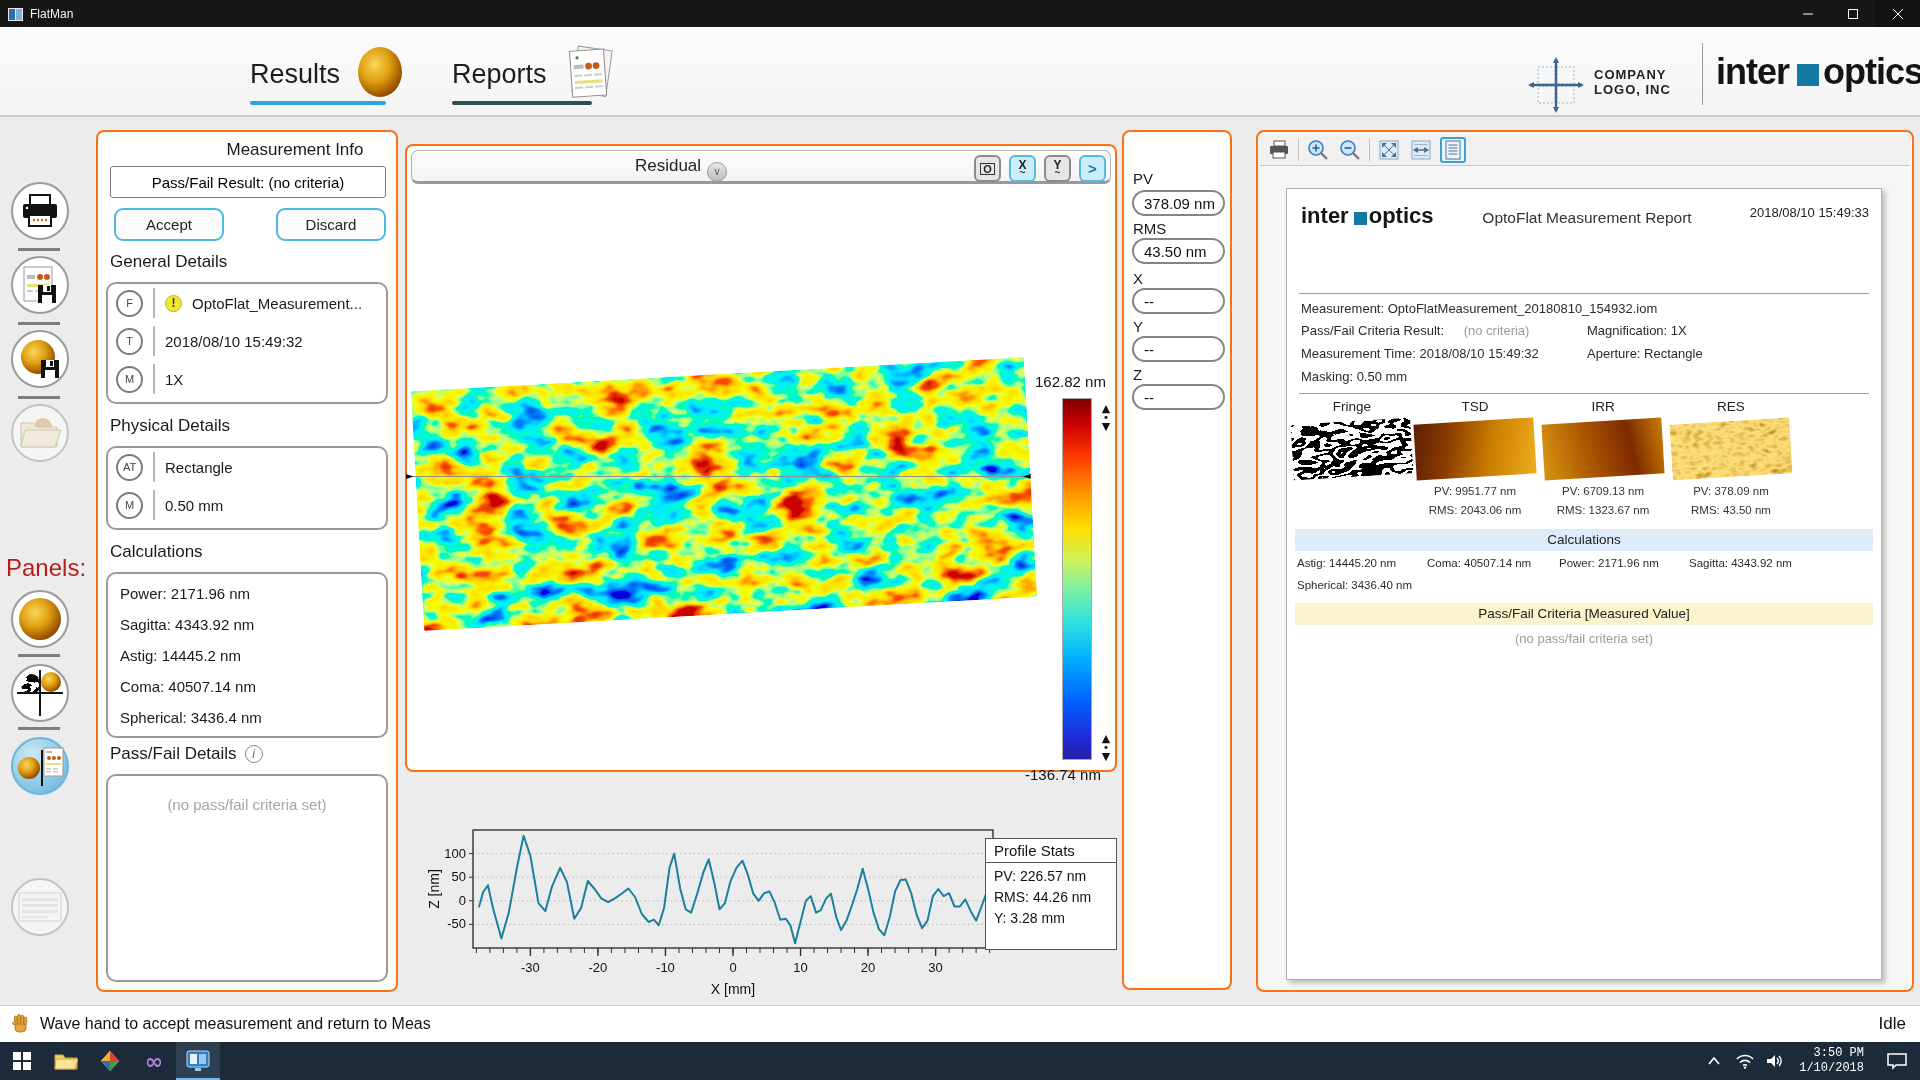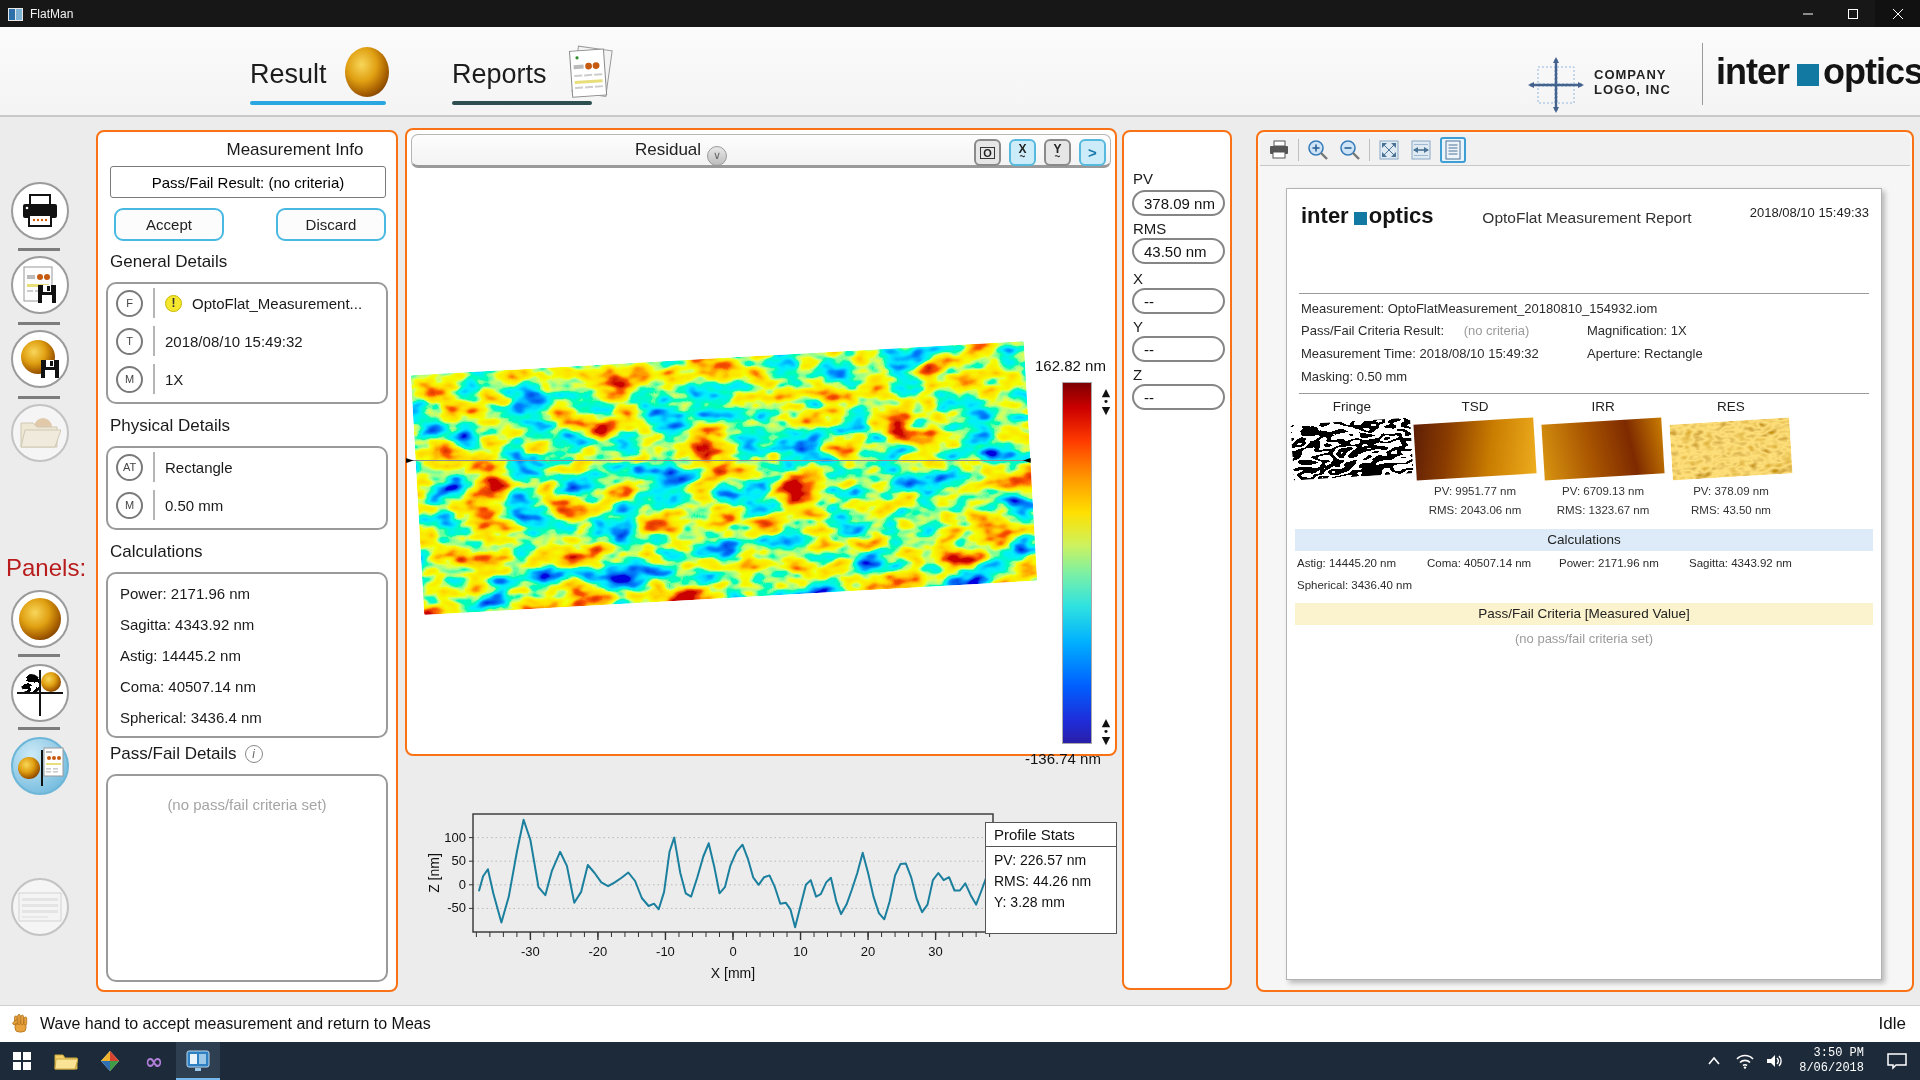--- a/index.html
+++ b/index.html
@@ -183,21 +183,21 @@
           <svg width="10" height="10">
             <line x1="0" y1="0" x2="10" y2="10" stroke="#fff"></line>
             <line x1="10" y1="0" x2="0" y2="10" stroke="#fff"></line>
           </svg>
         </div>
     </div>
   </div>
 
   <div class="nav">
     <div class="tab active" style="left:250px;">
-      <span class="tlabel">Result</span>
+      <span class="tlabel">Results</span>
       <span>
         <svg width="48" height="52">
             <ellipse cx="24" cy="26" rx="22" ry="25" fill="url(#goldSphere)"></ellipse>
           </svg>
       </span>
       <span class="underline" style="width:136px;"></span>
     </div>
     <div class="tab" style="left:452px;">
       <span class="tlabel">Reports</span>
       <span>
@@ -401,21 +401,21 @@
 
     <div class="sec-h" style="top:612px;">
       <span>Pass/Fail Details</span>
       <span class="info-i">i</span>
     </div>
     <div class="icard" style="top:642px;height:208px;">
       <div class="empty-gray">(no pass/fail criteria set)</div>
     </div>
   </div>
 
-  <div class="panel" style="left:405px;top:128px;width:712px;height:628px;">
+  <div class="panel" style="left:405px;top:144px;width:712px;height:628px;">
     <div class="vheader">
       <div class="vtitle">
         <span>Residual</span><span class="chev-circle glyph">∨</span>
       </div>
       <div class="vbtn" style="left:562px;">
           <span class="obox">O</span>
         </div>
       <div class="vbtn cy" style="left:597px;">
           <span>X</span>
           <span class="wave">~</span>
@@ -715,21 +715,21 @@
         <path d="M8 12.5 A3.5 3.5 0 0 1 12 12.5" fill="none" stroke="#fff" stroke-width="1.6"></path>
         <circle cx="10" cy="14.6" r="1.2" fill="#fff"></circle>
       </svg>
       <svg width="20" height="16" style="margin-right:4px;">
         <polygon points="2,6 6,6 10,2 10,14 6,10 2,10" fill="#fff"></polygon>
         <path d="M12 5 A4.5 4.5 0 0 1 12 11" fill="none" stroke="#fff" stroke-width="1.4"></path>
         <path d="M14 3 A7 7 0 0 1 14 13" fill="none" stroke="#fff" stroke-width="1.4"></path>
       </svg>
       <div class="clock">
         <div>3:50 PM</div>
-        <div>8/06/2018</div>
+        <div>1/10/2018</div>
       </div>
       <svg width="22" height="18" style="margin:0 12px;">
         <path d="M2 2 H20 V13 H10 L7 16 V13 H2 Z" fill="none" stroke="#fff" stroke-width="1.5"></path>
       </svg>
     </div>
   </div>
 
 </div>
 
 </body></html>

